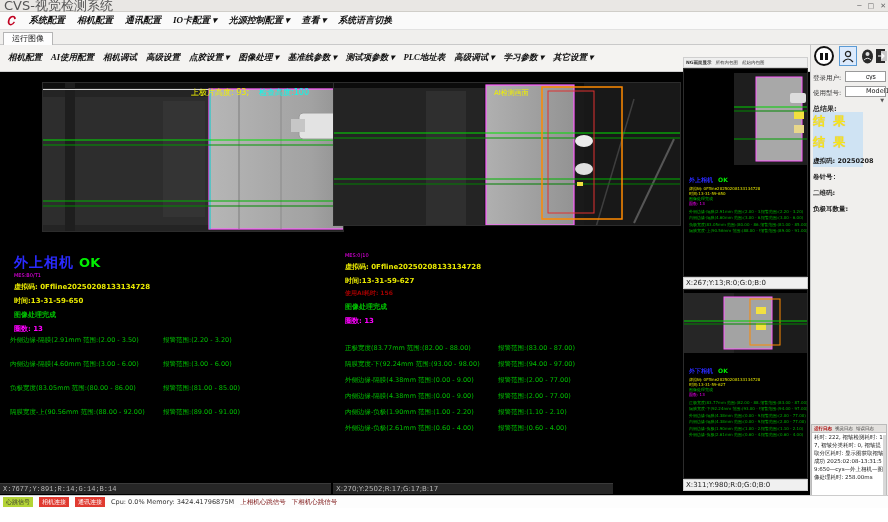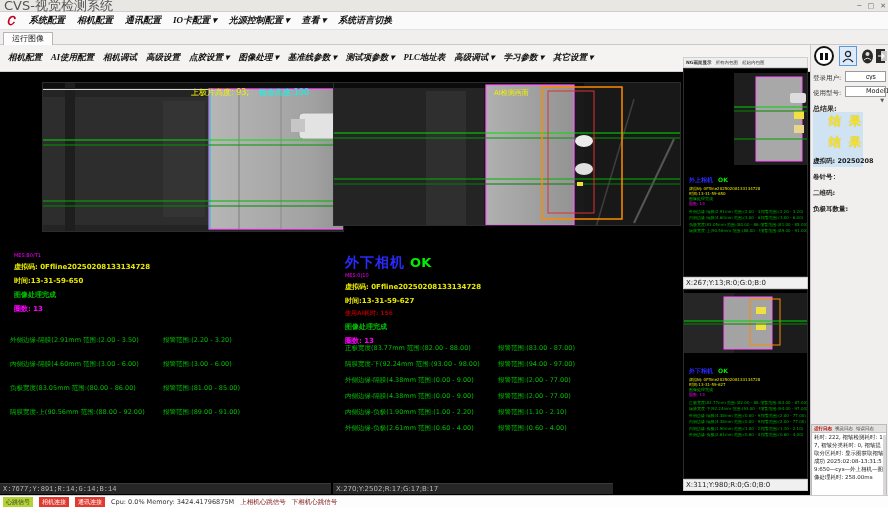--- a/index.html
+++ b/index.html
@@ -56,21 +56,21 @@
   .sidebar { left:810px; top:45px; width:78px; height:450px; background:#f0efed; border-left:1px solid #c9c9c9; }
   .roundbtn { position:absolute; border-radius:50%; border:2px solid #111; background:#fff;
               display:flex; align-items:center; justify-content:center; cursor:pointer; }
   .pausebars { display:flex; gap:2.5px; }
   .pausebars i { display:block; width:2.5px; height:7px; background:#111; }
   .sqbtn { position:absolute; display:flex; align-items:center; justify-content:center; cursor:pointer; }
   .fieldlbl { position:absolute; font-size:6.5px; color:#333; }
   .fieldbox { position:absolute; background:#fff; border:1px solid #9a9a9a; font-size:6.5px; color:#222;
               line-height:9px; padding-left:20px; }
   .resultblk { position:absolute; left:813px; width:50px; height:34px; background:#cfe3f3;
-               color:#f5e616; font-weight:bold; font-size:12px; text-align:right; line-height:18px;
+               color:#f5e616; font-weight:bold; font-size:12px; text-align:left; line-height:18px;
                letter-spacing:2px; text-shadow:0 0 1px #caa; }
   .sbline { position:absolute; font-size:6.5px; font-weight:bold; color:#222; white-space:nowrap; }
   .logpanel { position:absolute; left:811px; top:424px; width:76px; height:74px; background:#fff; border:1px solid #bbb; }
   .logtabs { display:flex; gap:3px; background:#e3e1de; border-bottom:1px solid #c5c5c5; padding:1px 2px; }
   .logtab { font-size:4.5px; white-space:nowrap; cursor:default; }
   .logbody { font-size:5.5px; color:#222; padding:1px 2px; line-height:1.45; word-break:break-all; }
   .logscroll { position:absolute; right:0px; top:10px; width:3px; height:62px; background:#d8d8d8; }
   
   .statusbar { left:0; top:495px; width:888px; height:13px; background:#fdfdfd; border-top:1px solid #ccc;
                display:flex; align-items:center; gap:6px; padding-left:3px; }
@@ -148,20 +148,24 @@
     <rect x="256" y="30" width="52" height="26" rx="4" fill="#e3e3e3" stroke="#9a9a9a"></rect>
     <rect x="248" y="36" width="14" height="13" fill="#c6c6c6"></rect>
     <circle cx="298" cy="43" r="6" fill="#f1f1f1" stroke="#aaa"></circle>
     <rect x="311.5" y="0" width="2" height="150" fill="#e8e800"></rect>
     <text x="148" y="12" font-size="8" fill="#f0f000">上极片高度: 93;</text>
     <text x="216" y="12" font-size="8" fill="#00ffee">检查高度:100</text>
   </svg>
 </div>
 
 <div class="abs" style="left:14px; top:252px; width:316px;">
+  <div>
+    <span class="camtitle">外上相机</span>
+    <span class="ok">OK</span>
+  </div>
   <div class="mes">MES:B0/T1</div>
   <div class="yline">虚拟码: 0Ffline20250208133134728</div>
   <div class="yline">时间:13-31-59-650</div>
   <div class="gline">图像处理完成</div>
   <div class="mline">圈数: 13</div>
 </div>
 <div class="mrow" style="left:10px; top:336px;">
   <span class="l">外侧边缘-隔膜(2.91mm 范围:(2.00 - 3.50)</span>
   <span class="r">报警范围:(2.20 - 3.20)</span>
 </div>
@@ -202,24 +206,20 @@
     <rect x="208" y="4" width="80" height="132" fill="none" stroke="#ff8a00" stroke-width="1.5"></rect>
     <rect x="214" y="8" width="46" height="122" fill="none" stroke="#e03030" stroke-width="1"></rect>
     <ellipse cx="250" cy="58" rx="9" ry="6" fill="#ececec"></ellipse>
     <ellipse cx="250" cy="86" rx="9" ry="6" fill="#e0e0e0"></ellipse>
     <rect x="243" y="99" width="6" height="4" fill="#f0e040"></rect>
     <text x="160" y="12" font-size="7" fill="#f0f000">AI检测画面</text>
   </svg>
 </div>
 
 <div class="abs" style="left:345px; top:252px; width:330px;">
-  <div>
-    <span class="camtitle">外下相机</span>
-    <span class="ok">OK</span>
-  </div>
   <div class="mes">MES:0|10</div>
   <div class="yline">虚拟码: 0Ffline20250208133134728</div>
   <div class="yline">时间:13-31-59-627</div>
   <div class="rline">使用AI耗时: 156</div>
   <div class="gline">图像处理完成</div>
   <div class="mline">圈数: 13</div>
 </div>
 <div class="mrow" style="left:345px; top:344px; width:330px;">
   <span class="l">正极宽度(83.77mm 范围:(82.00 - 88.00)</span>
   <span class="r">报警范围:(83.00 - 87.00)</span>

